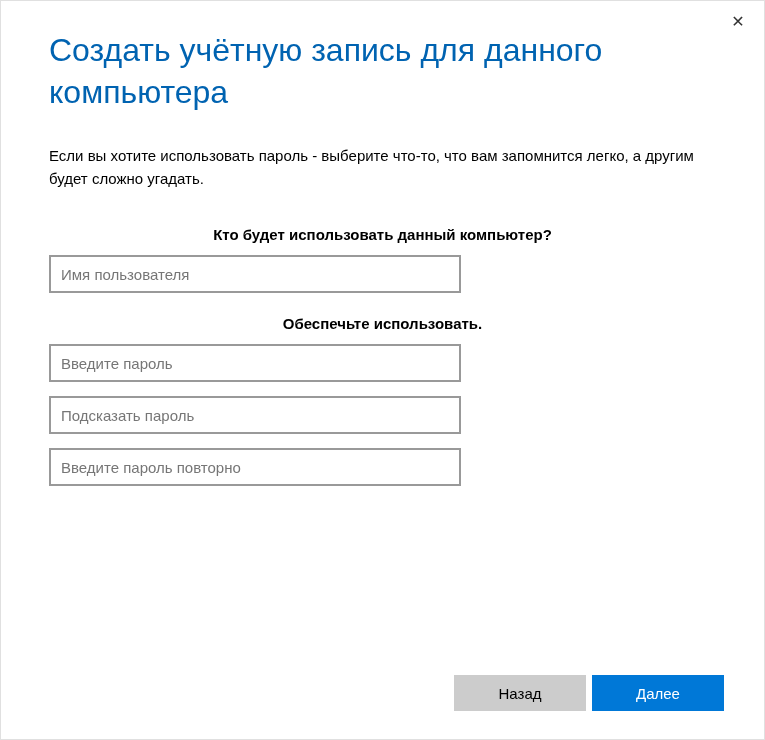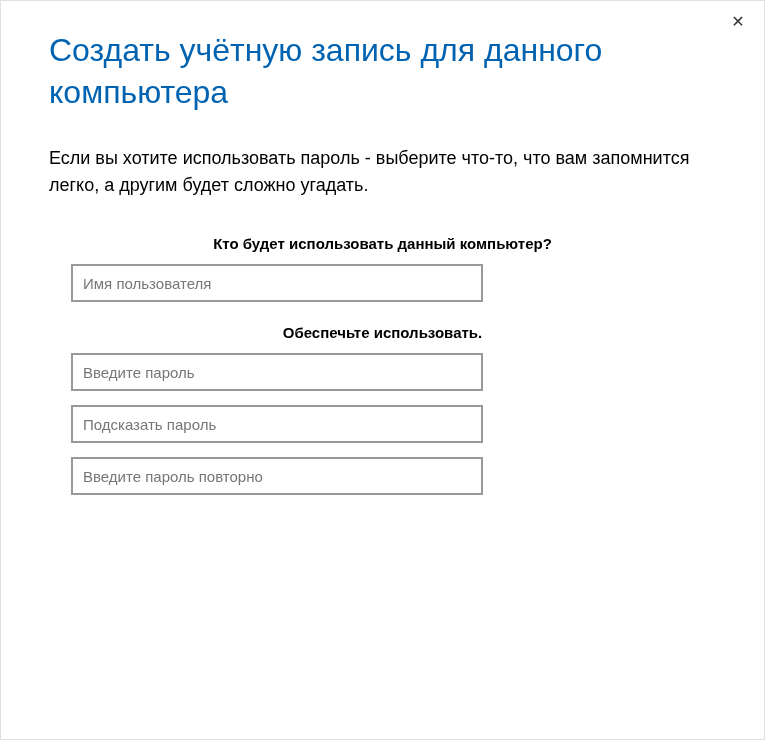--- a/index.html
+++ b/index.html
@@ -40,21 +40,21 @@
       padding: 29px 48px 0 48px;
     }
     .title {
       font-size: 32px;
       font-weight: 300;
       color: #0063B1;
       line-height: 1.3;
       margin-bottom: 32px;
     }
     .description {
-      font-size: 18px;
+      font-size: 15px;
       color: #000000;
       line-height: 1.5;
       margin-bottom: 36px;
     }
     .section-label {
       font-size: 15px;
       font-weight: 600;
       color: #000000;
       margin-bottom: 12px;
       text-align: center;
@@ -63,21 +63,20 @@
       width: 412px;
       height: 38px;
       border: 2px solid #999999;
       padding: 0 10px;
       font-size: 15px;
       font-family: inherit;
       color: #333;
       background: #ffffff;
       display: block;
       margin-bottom: 14px;
-      margin-left: 22px;
     }
     .input-field::placeholder {
       color: #767676;
     }
     .section-user {
       margin-bottom: 22px;
     }
     .footer {
       position: absolute;
       bottom: 28px;
@@ -125,14 +124,18 @@
 
     <div class="section-security">
       <div class="section-label">Обеспечьте использовать.</div>
       <input type="password" class="input-field" placeholder="Введите пароль" style="">
       <input type="text" class="input-field" placeholder="Подсказать пароль" style="">
       <input type="password" class="input-field" placeholder="Введите пароль повторно" style="">
     </div>
 
   </div>
 
+  <div class="footer">
+    <button class="btn btn-back">Назад</button>
+    <button class="btn btn-next">Далее</button>
+  </div>
 
 </div>
 
 </body></html>

